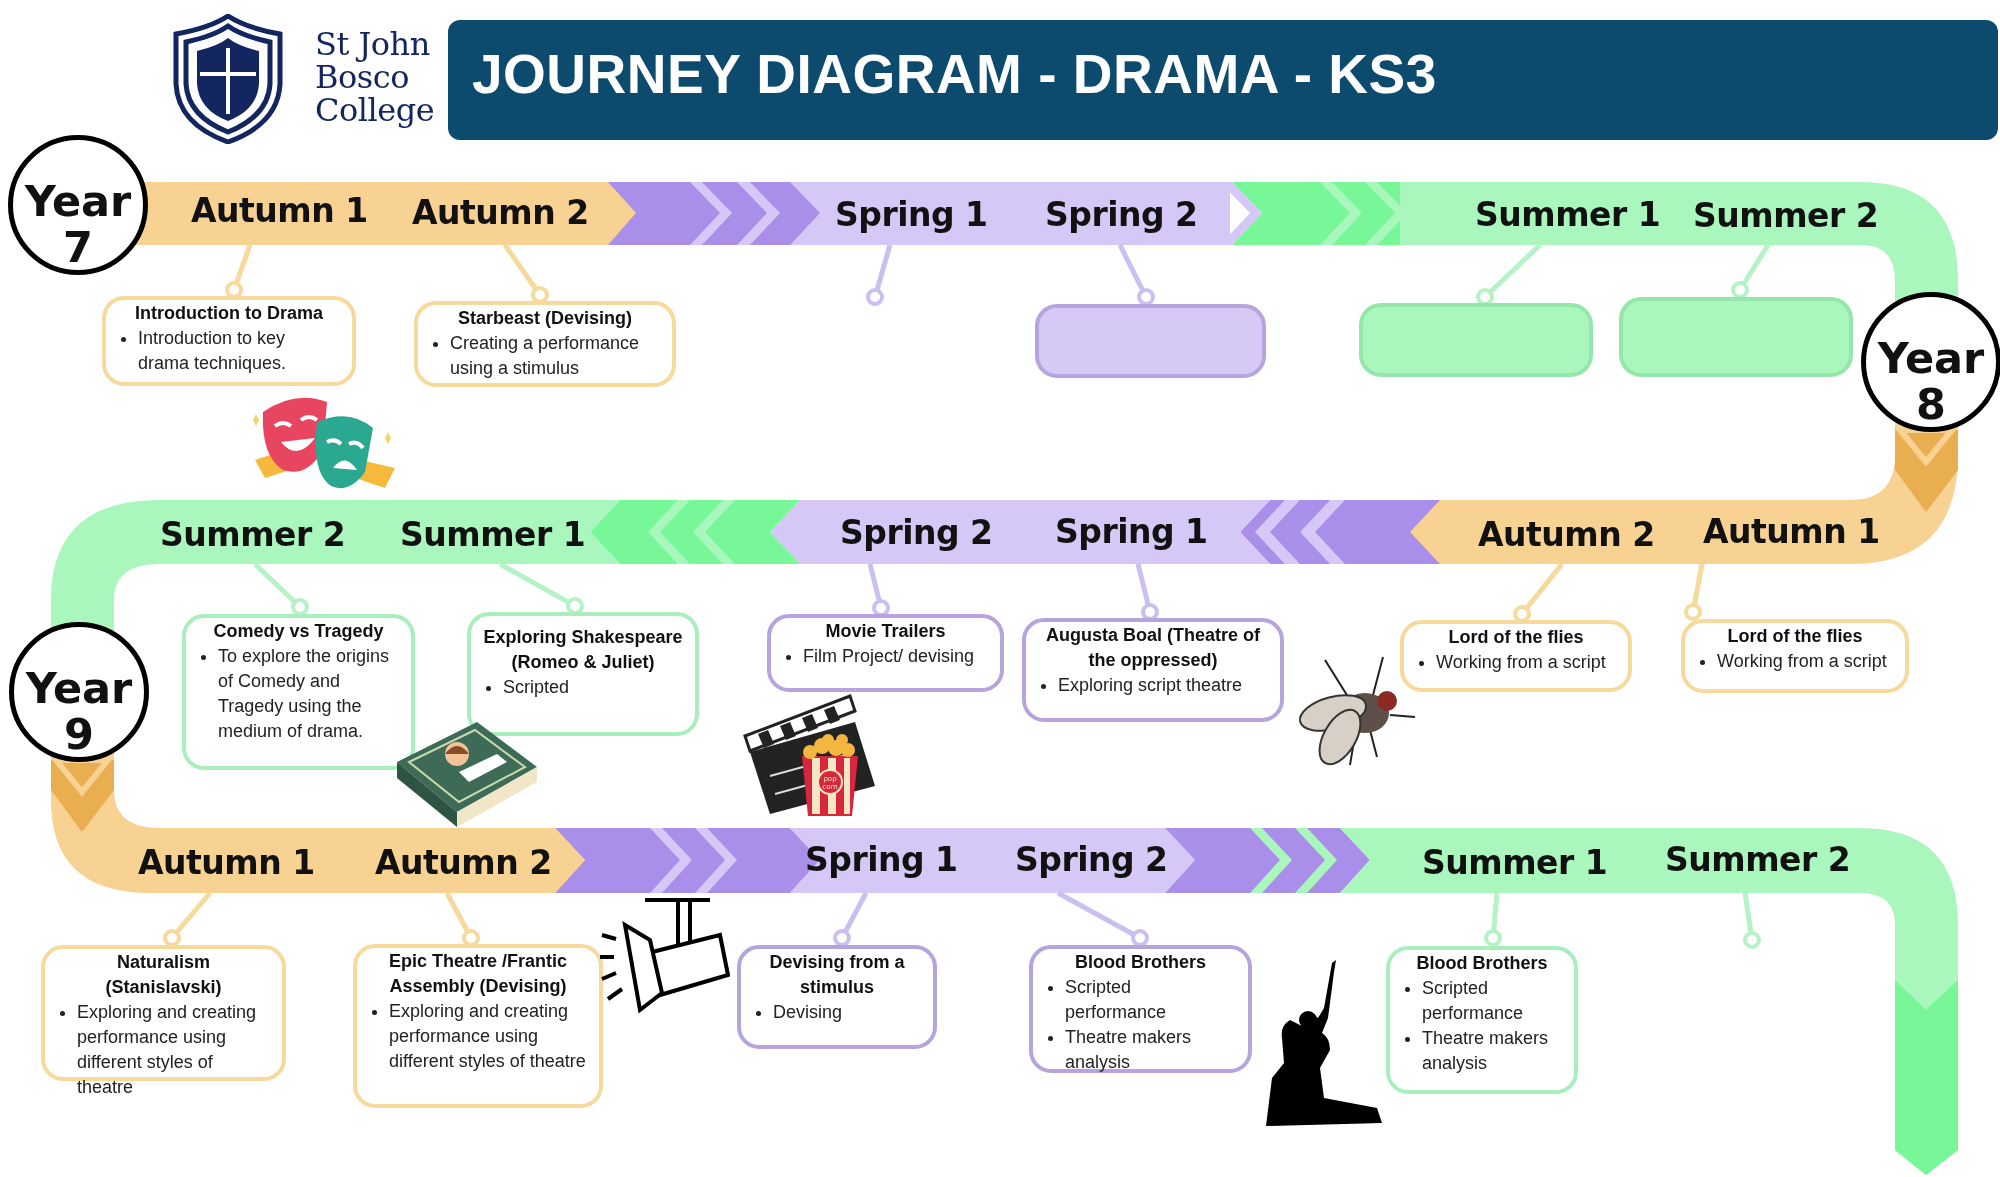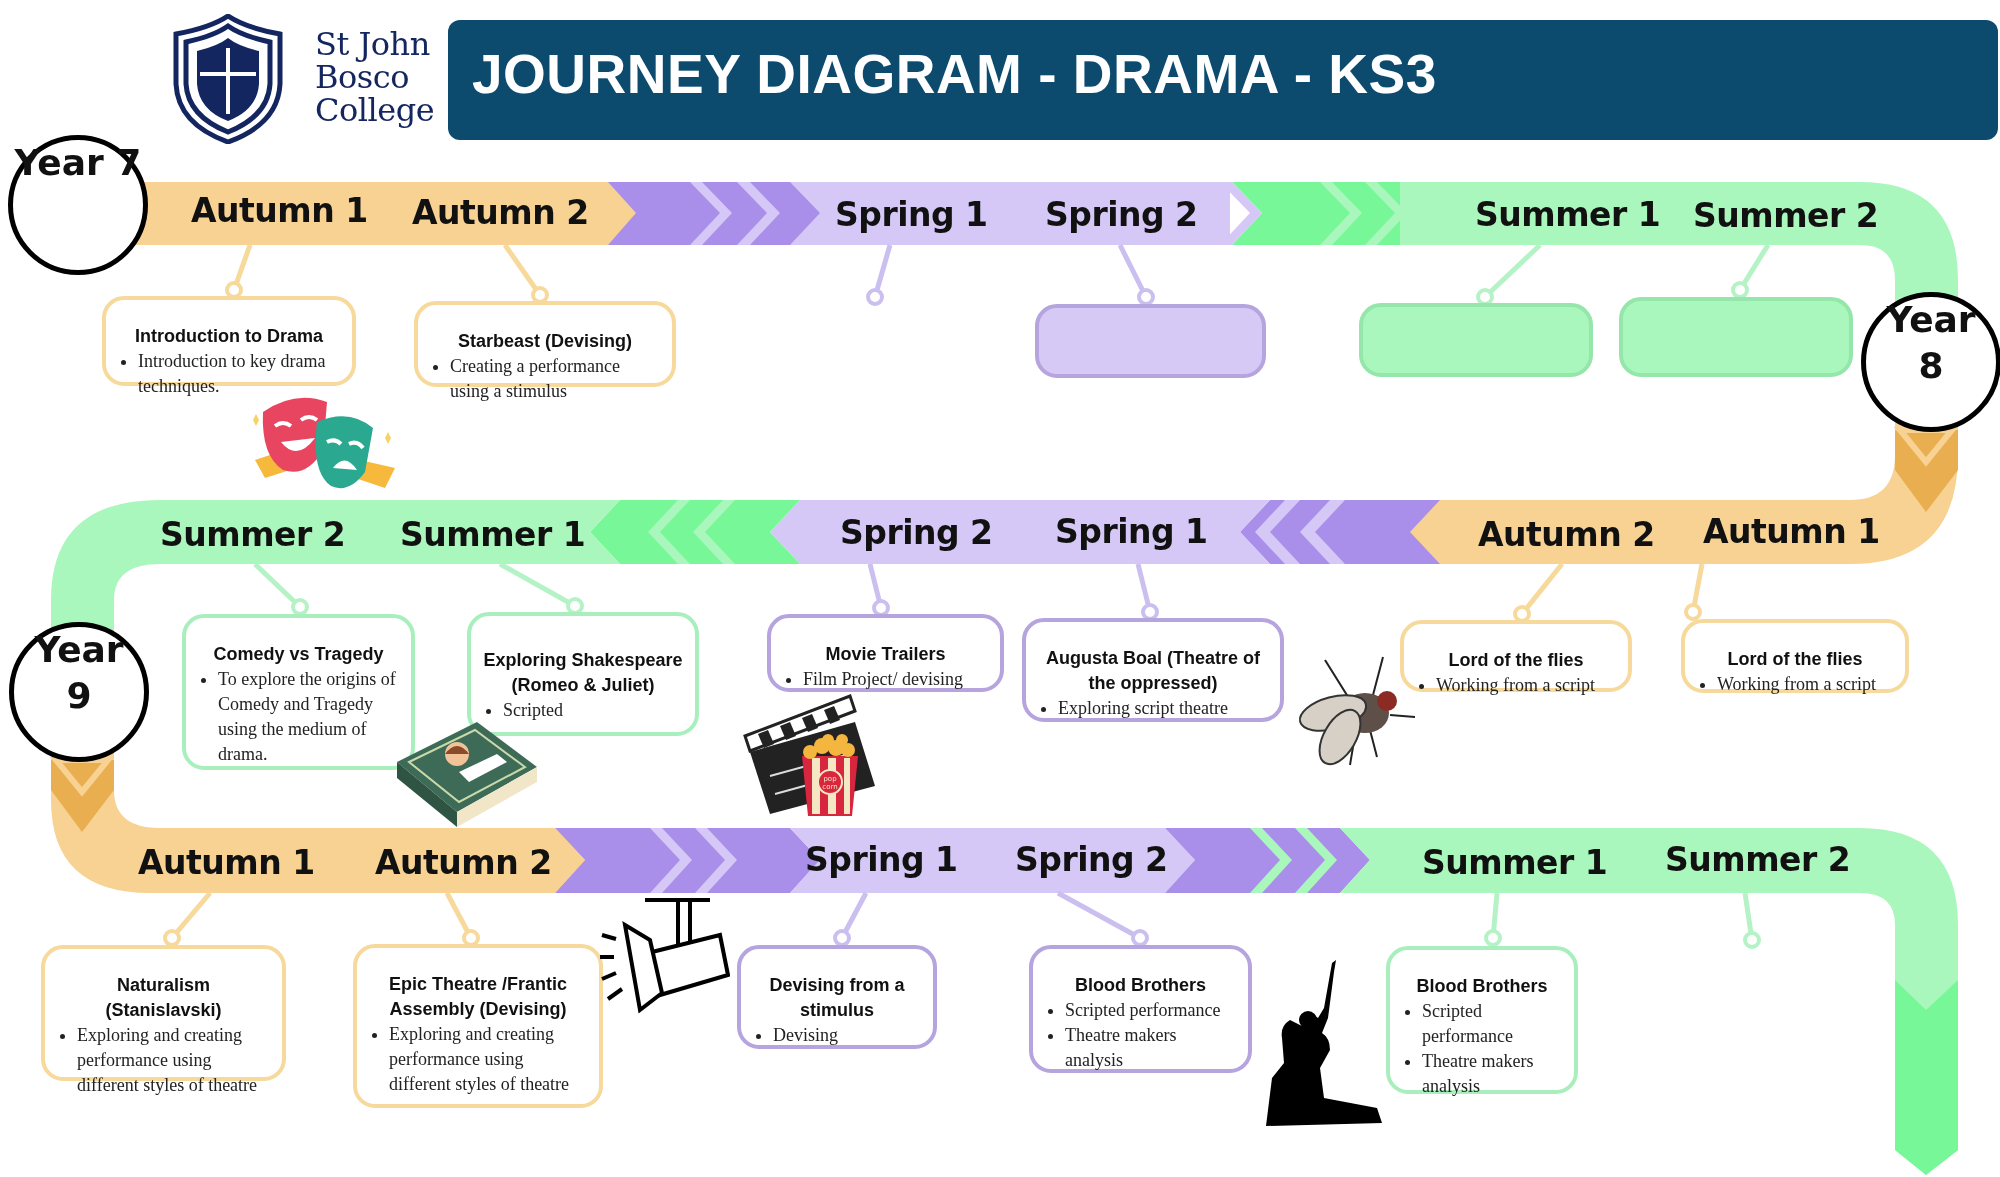--- a/index.html
+++ b/index.html
@@ -4,30 +4,30 @@
 <style>
   html, body { margin: 0; padding: 0; background: #ffffff; }
   body { width: 2000px; height: 1177px; position: relative; overflow: hidden; font-family: "Liberation Sans", sans-serif; }
   #stage { position: absolute; left: 0; top: 0; width: 2000px; height: 1177px; }
   svg#paths { position: absolute; left: 0; top: 0; }
   .logo { position: absolute; left: 170px; top: 14px; width: 270px; height: 130px; }
   .logo-text { position: absolute; left: 315px; top: 28px; font-family: "DejaVu Serif", serif; color: #13265f; font-size: 32px; line-height: 33px; letter-spacing: -0.5px; }
   .banner { position: absolute; left: 448px; top: 20px; width: 1550px; height: 120px; background: #0c4a6e; border-radius: 12px; }
   .banner-title { position: absolute; left: 24px; top: 22px; color: #ffffff; font-weight: bold; font-size: 55px; font-family: "Liberation Sans", sans-serif; letter-spacing: 0.5px; }
   .term { position: absolute; font-family: "DejaVu Sans", sans-serif; font-weight: bold; font-size: 33px; color: #111; white-space: nowrap; letter-spacing: -0.5px; }
-  .year { position: absolute; width: 140px; height: 140px; border: 5px solid #000; border-radius: 50%; background: #fff; box-sizing: border-box; display: flex; flex-direction: column; align-items: center; justify-content: flex-start; font-family: "DejaVu Sans", sans-serif; font-weight: bold; font-size: 36px; line-height: 46px; text-align: center; color: #111; }
-  .card { position: absolute; background: #fff; border: 4px solid; border-radius: 22px; box-sizing: border-box; padding: 24px 12px; font-family: "Liberation Sans", sans-serif; font-size: 18px; line-height: 25px; color: #222; }
+  .year { position: absolute; width: 140px; height: 140px; border: 5px solid #000; border-radius: 50%; background: #fff; box-sizing: border-box; display: flex; flex-direction: column; align-items: center; justify-content: flex-end; font-family: "DejaVu Sans", sans-serif; font-weight: bold; font-size: 43px; line-height: 46px; text-align: center; color: #111; }
+  .card { position: absolute; background: #fff; border: 4px solid; border-radius: 22px; box-sizing: border-box; padding: 1px 12px; font-family: "Liberation Sans", sans-serif; font-size: 18px; line-height: 25px; color: #222; }
   .card.y { border-color: #f6d99b; }
   .card.p { border-color: #b6a4de; }
   .card.g { border-color: #a9efbe; }
   .card.pfill { background: #d6c9f6; border-color: #b6a4de; }
   .card.gfill { background: #aaf7bd; border-color: #95e6ab; }
   .card .ct { font-weight: bold; text-align: center; color: #111; font-size: 18px; }
   .card ul { margin: 0; padding-left: 20px; }
-  .card li { margin: 0; font-family: Liberation Serif, serif; }
+  .card li { margin: 0; }
   .pic { position: absolute; }
 </style>
 </head>
 <body>
 
 <div id="stage">
 
   <svg id="paths" width="2000" height="1177">
 
     <g>

